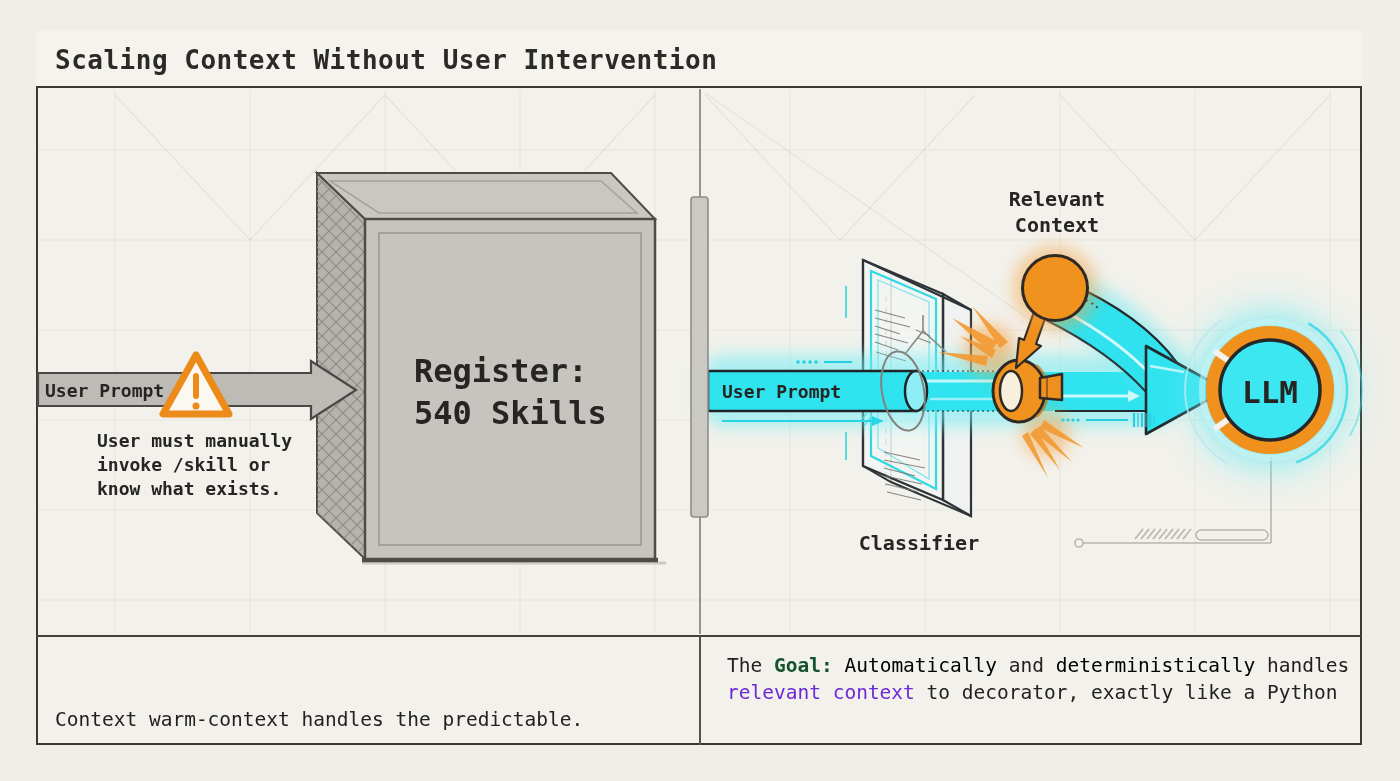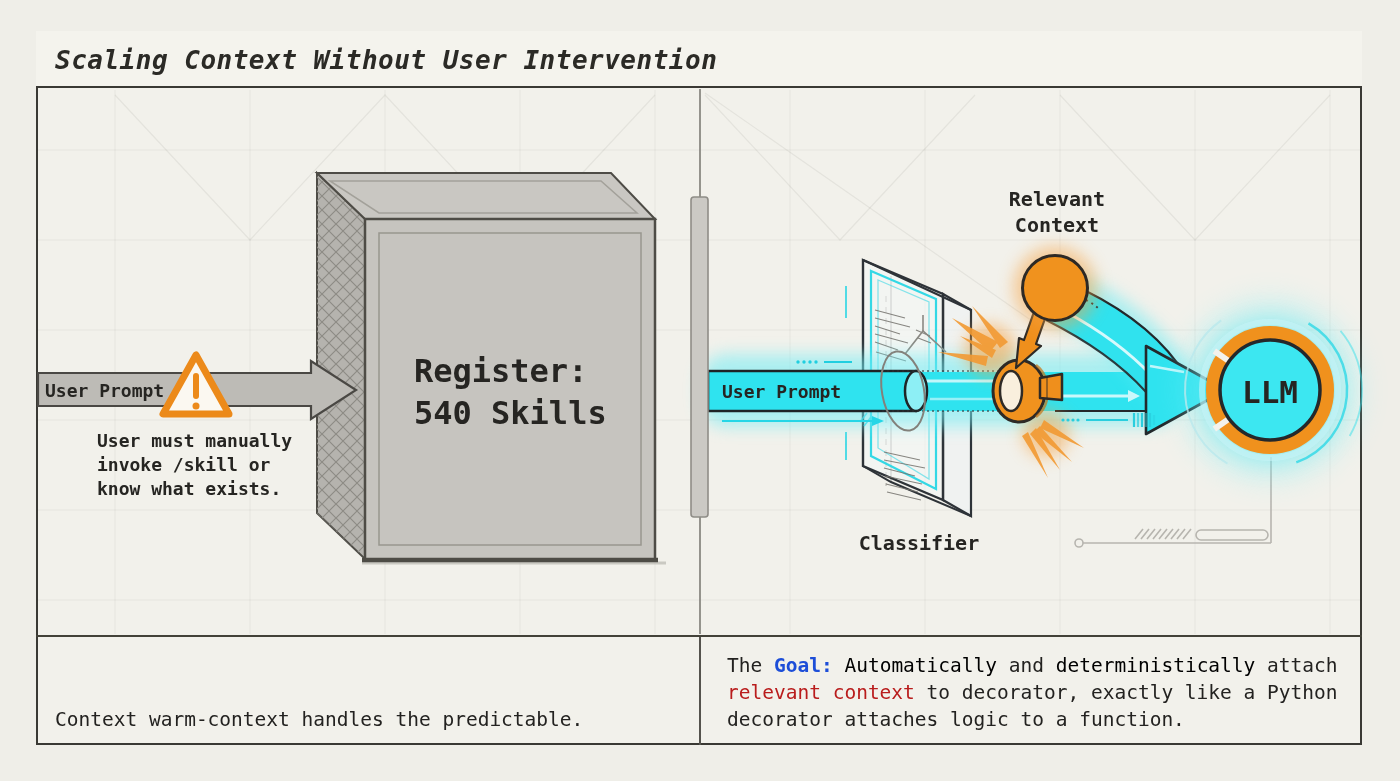--- a/index.html
+++ b/index.html
@@ -4,34 +4,34 @@
 <style>
   html,body{margin:0;padding:0;}
   body{width:1400px;height:781px;overflow:hidden;background:#efeee8;position:relative;
        font-family:"DejaVu Sans Mono", monospace;color:#262522;}
   .stage{position:absolute;inset:0;}
   .frame{position:absolute;left:36px;top:31px;width:1326px;height:714px;
          border:2px solid #3a3934;background:#f2f1eb;box-sizing:border-box;}
   .titlebar{position:absolute;left:36px;top:31px;width:1326px;height:57px;
             border-bottom:2px solid #3a3934;box-sizing:border-box;background:#f4f3ed;}
   .title{position:absolute;left:19px;top:14px;font-size:26px;font-weight:700;
-         letter-spacing:0.5px;color:#2b2a26;white-space:pre;font-style:italic;}
+         letter-spacing:0.5px;color:#2b2a26;white-space:pre;}
   .hsep{position:absolute;left:36px;top:635px;width:1326px;height:0;border-top:2px solid #434239;}
   .vsep-footer{position:absolute;left:699px;top:637px;width:0;height:108px;border-left:2px solid #55534d;}
   svg.diagram{position:absolute;left:0;top:0;width:1400px;height:781px;}
   svg text{font-family:"DejaVu Sans Mono", monospace;fill:#262522;}
   .footer-left{position:absolute;left:55px;top:652px;font-size:19.5px;line-height:27px;
                color:#232220;white-space:pre;}
   .footer-right{position:absolute;left:727px;top:652px;font-size:19.5px;line-height:27px;
                 color:#232220;}
   .footer-right span{white-space:pre;margin-top:12px;}
   .sd{color:#232220;}
-  .sb{color:#1d4ed8;font-weight:700;}
+  .sb{color:#14532d;font-weight:700;}
   .st{color:#000000;}
-  .so{color:#b91c1c;}
+  .so{color:#6d28d9;}
   .branding{position:absolute;right:44px;top:751px;display:flex;align-items:center;gap:6px;margin-top:31px;}
   .branding .word{font-family:"Liberation Sans", sans-serif;font-weight:700;font-size:16px;
                   color:#34332e;letter-spacing:-0.2px;}
 </style>
 </head>
 <body>
 
 <div class="stage">
 
   <div class="frame"></div>
@@ -247,27 +247,24 @@
   <div class="vsep-footer"></div>
 
   <div class="footer-left">
     <div>Context warm-context handles the predictable.</div>
     
     
   </div>
 
   <div class="footer-right">
     <div>
-      <span class="sd">The </span><span class="sb">Goal:</span><span class="sd"> </span><span class="st">Automatically</span><span class="sd"> and </span><span class="st">deterministically</span><span class="sd"> attach</span>
+      <span class="sd">The </span><span class="sb">Goal:</span><span class="sd"> </span><span class="st">Automatically</span><span class="sd"> and </span><span class="st">deterministically</span><span class="sd"> handles</span>
     </div>
     <div>
       <span class="so">relevant context</span><span class="sd"> to decorator, exactly like a Python</span>
-    </div>
-    <div>
-      <span class="sd">decorator attaches logic to a function.</span>
     </div>
   </div>
 
   <div class="branding">
     <svg width="19" height="18" viewBox="0 0 19 18">
       <g stroke="#34332e" stroke-width="2" fill="none" stroke-linecap="round">
         <path d="M3,15 a12,12 0 0 1 12,-12"></path>
         <path d="M3,15 a8,8 0 0 1 8,-8"></path>
         <path d="M3,15 a4,4 0 0 1 4,-4"></path>
       </g>

